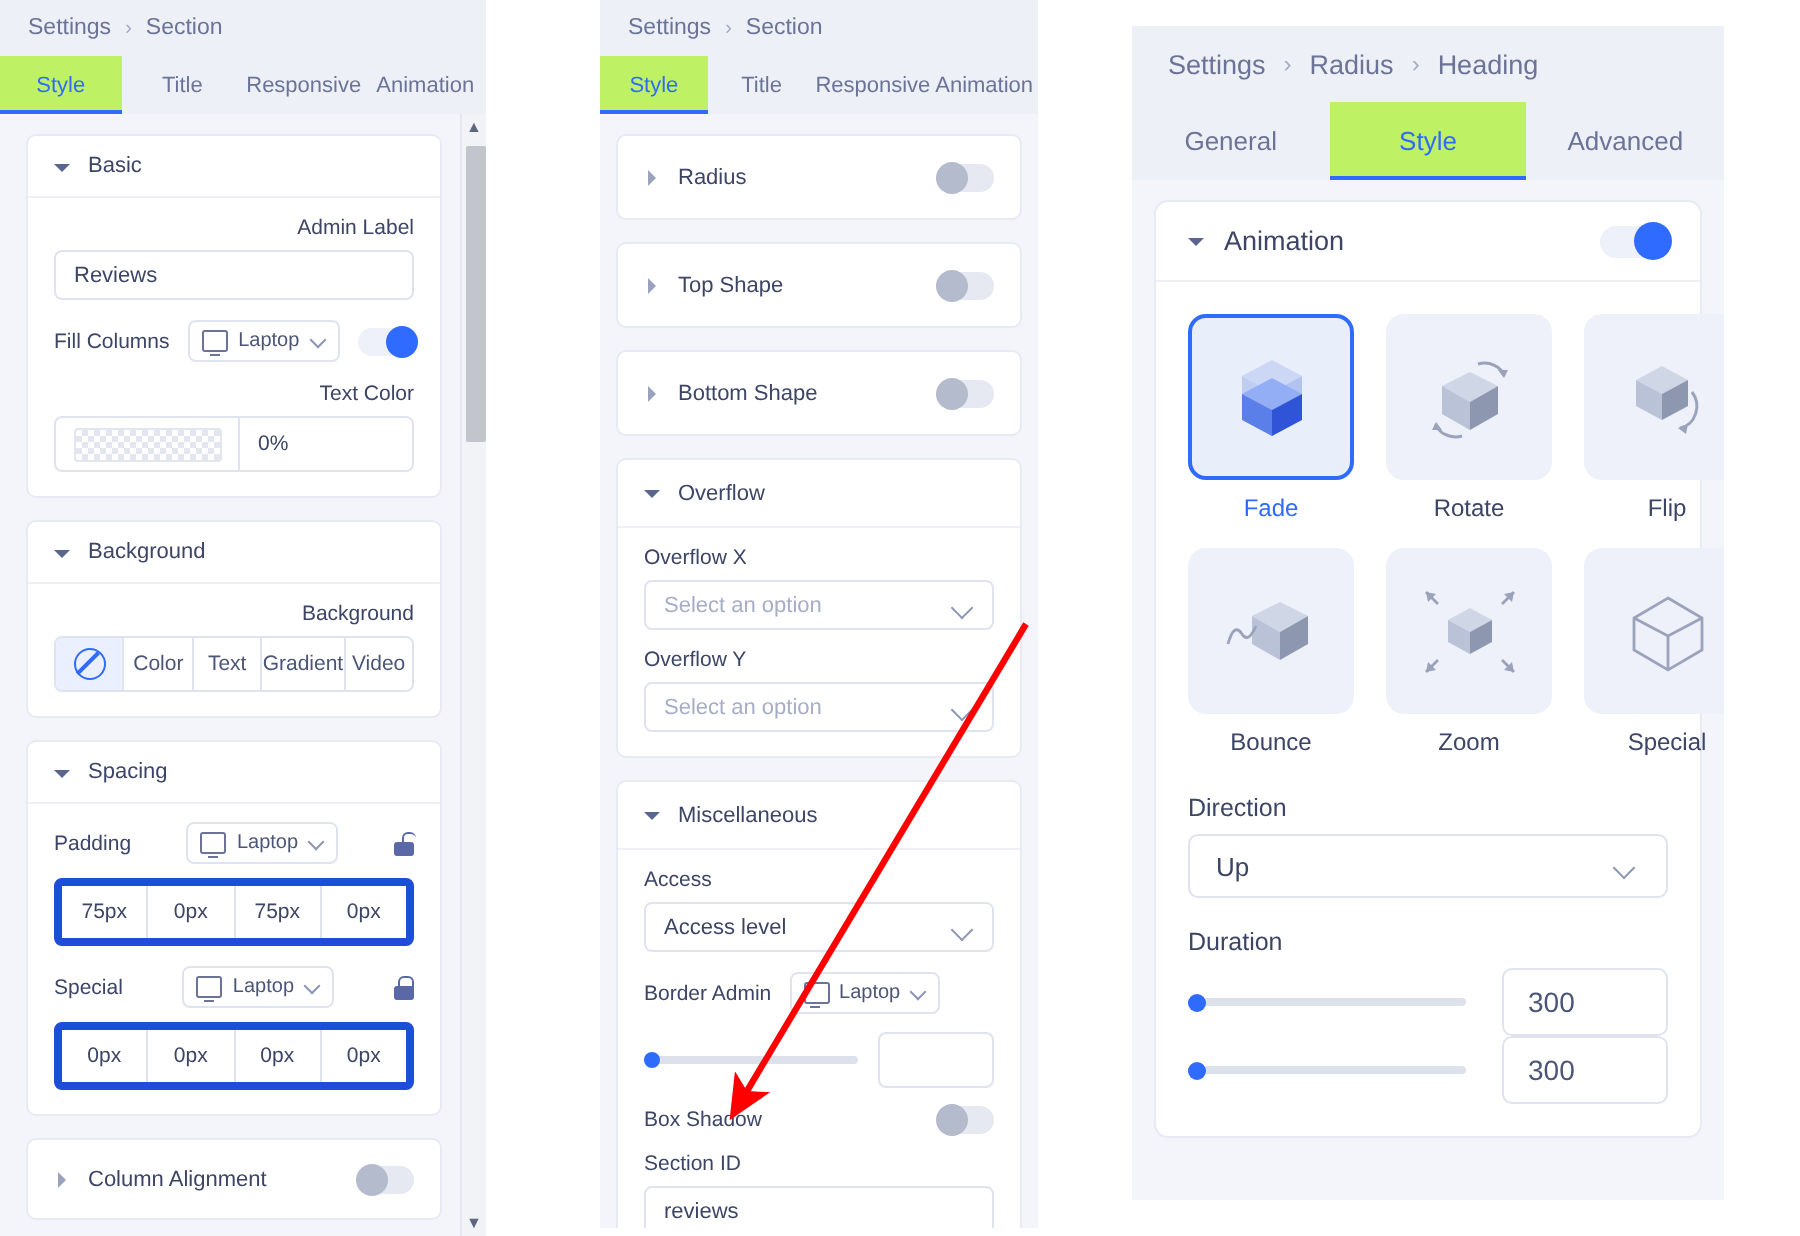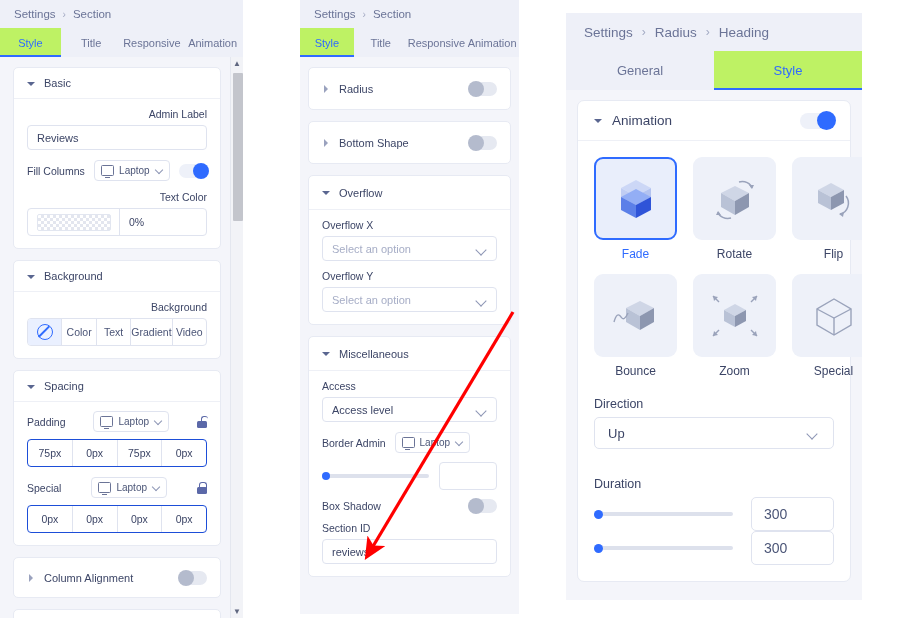--- a/index.html
+++ b/index.html
@@ -169,21 +169,21 @@
   .nosign{
     width:14px;height:14px;border:1.5px solid #2f6bff;border-radius:50%;
     position:relative;display:inline-block;
   }
   .nosign::after{
     content:"";position:absolute;left:5px;top:-1.5px;width:1.5px;height:15px;
     background:#2f6bff;transform:rotate(45deg);
   }
 
   
-  .quad{display:flex;border:1px solid #1d4ed8;border-radius:4px;overflow:hidden;height:26px;}
+  .quad{display:flex;border:4px solid #1d4ed8;border-radius:4px;overflow:hidden;height:26px;}
   .quad .qi{
     flex:1;display:flex;align-items:center;justify-content:center;
     font-size:10.5px;color:#3c4566;border-right:1px solid #dfe3ef;box-sizing:border-box;
   }
   .quad .qi:last-child{border-right:none;}
 
   .row-between{display:flex;align-items:center;justify-content:space-between;}
 
   .lock{width:10px;height:12px;position:relative;flex:none;}
   .lock .sh{
@@ -473,20 +473,31 @@
         <span style="display:flex;align-items:center;gap:8px;">
           <span class="caret right"></span>
           <span class="card-title">Radius</span>
         </span>
         <span class="toggle off">
             <span class="knob"></span>
           </span>
       </div>
     </div>
 
+    <div class="card">
+      <div class="card-head" style="height:41px;justify-content:space-between;">
+        <span style="display:flex;align-items:center;gap:8px;">
+          <span class="caret right"></span>
+          <span class="card-title">Top Shape</span>
+        </span>
+        <span class="toggle off">
+            <span class="knob"></span>
+          </span>
+      </div>
+    </div>
 
     <div class="card">
       <div class="card-head" style="height:41px;justify-content:space-between;">
         <span style="display:flex;align-items:center;gap:8px;">
           <span class="caret right"></span>
           <span class="card-title">Bottom Shape</span>
         </span>
         <span class="toggle off">
             <span class="knob"></span>
           </span>
@@ -570,20 +581,23 @@
     <span class="sep" style="font-size:12px;">›</span>
     <span class="crumb">Heading</span>
   </div>
 
   <div class="tabbar" style="height:39px;">
     <div class="tab" style="font-size:13px;">
         <span>General</span>
       </div>
     <div class="tab active" style="font-size:13px;">
         <span>Style</span>
+      </div>
+    <div class="tab" style="font-size:13px;">
+        <span>Advanced</span>
       </div>
   </div>
 
   <div class="body-area" style="position:absolute;left:0;top:77px;width:296px;height:510px;padding:10px 11px 0 11px;">
 
     <div class="card" style="border-radius:7px;">
       <div class="card-head divided" style="height:40px;justify-content:space-between;padding:0 16px;">
         <span style="display:flex;align-items:center;gap:9px;">
           <span class="caret down"></span>
           <span class="card-title" style="font-size:13.5px;">Animation</span>
@@ -691,21 +705,21 @@
             <span class="tilelabel">Special</span>
           </div>
         </div>
 
         <span class="rlabel" style="margin-top:19px;">Direction</span>
         <div class="rinp">
           <span>Up</span>
           <span class="chev" style="width:12px;"></span>
         </div>
 
-        <span class="rlabel" style="margin-top:28px;">Duration</span>
+        <span class="rlabel" style="margin-top:15px;">Duration</span>
         <div style="display:flex;align-items:center;">
           <div class="rslider">
             <span class="track"></span>
             <span class="dot"></span>
           </div>
           <div class="numbox">
             <span>300</span>
           </div>
         </div>
 

